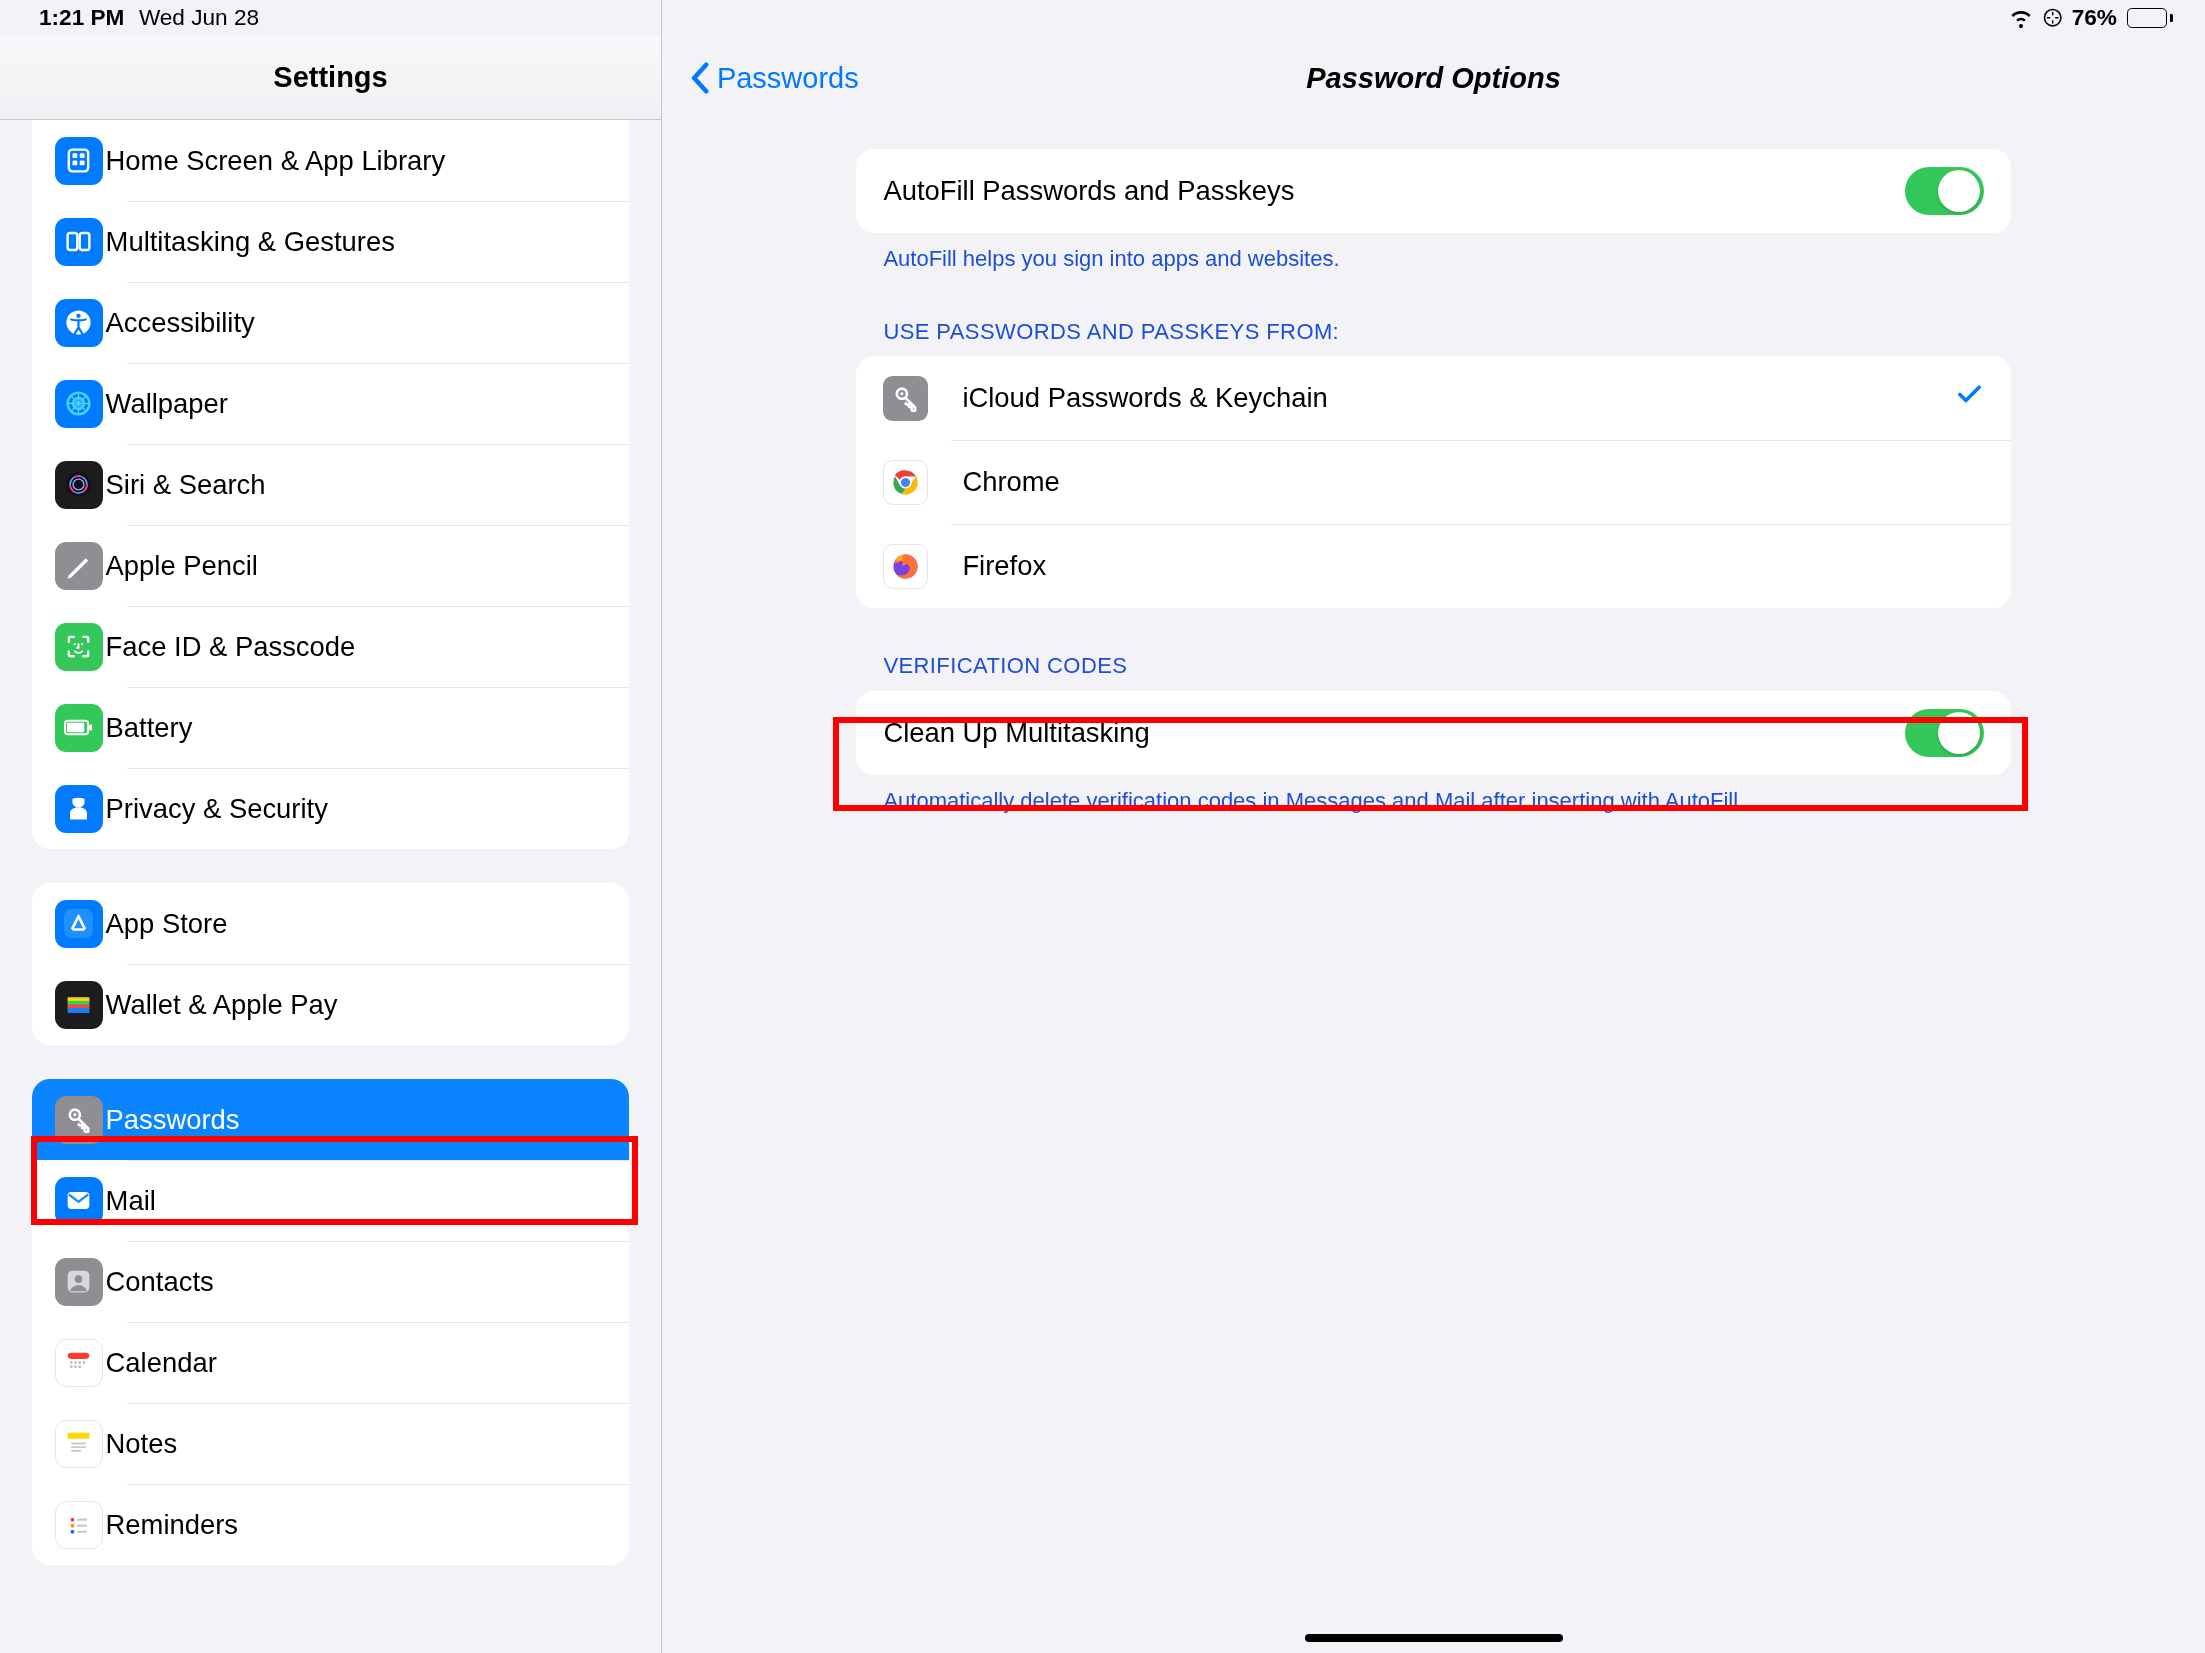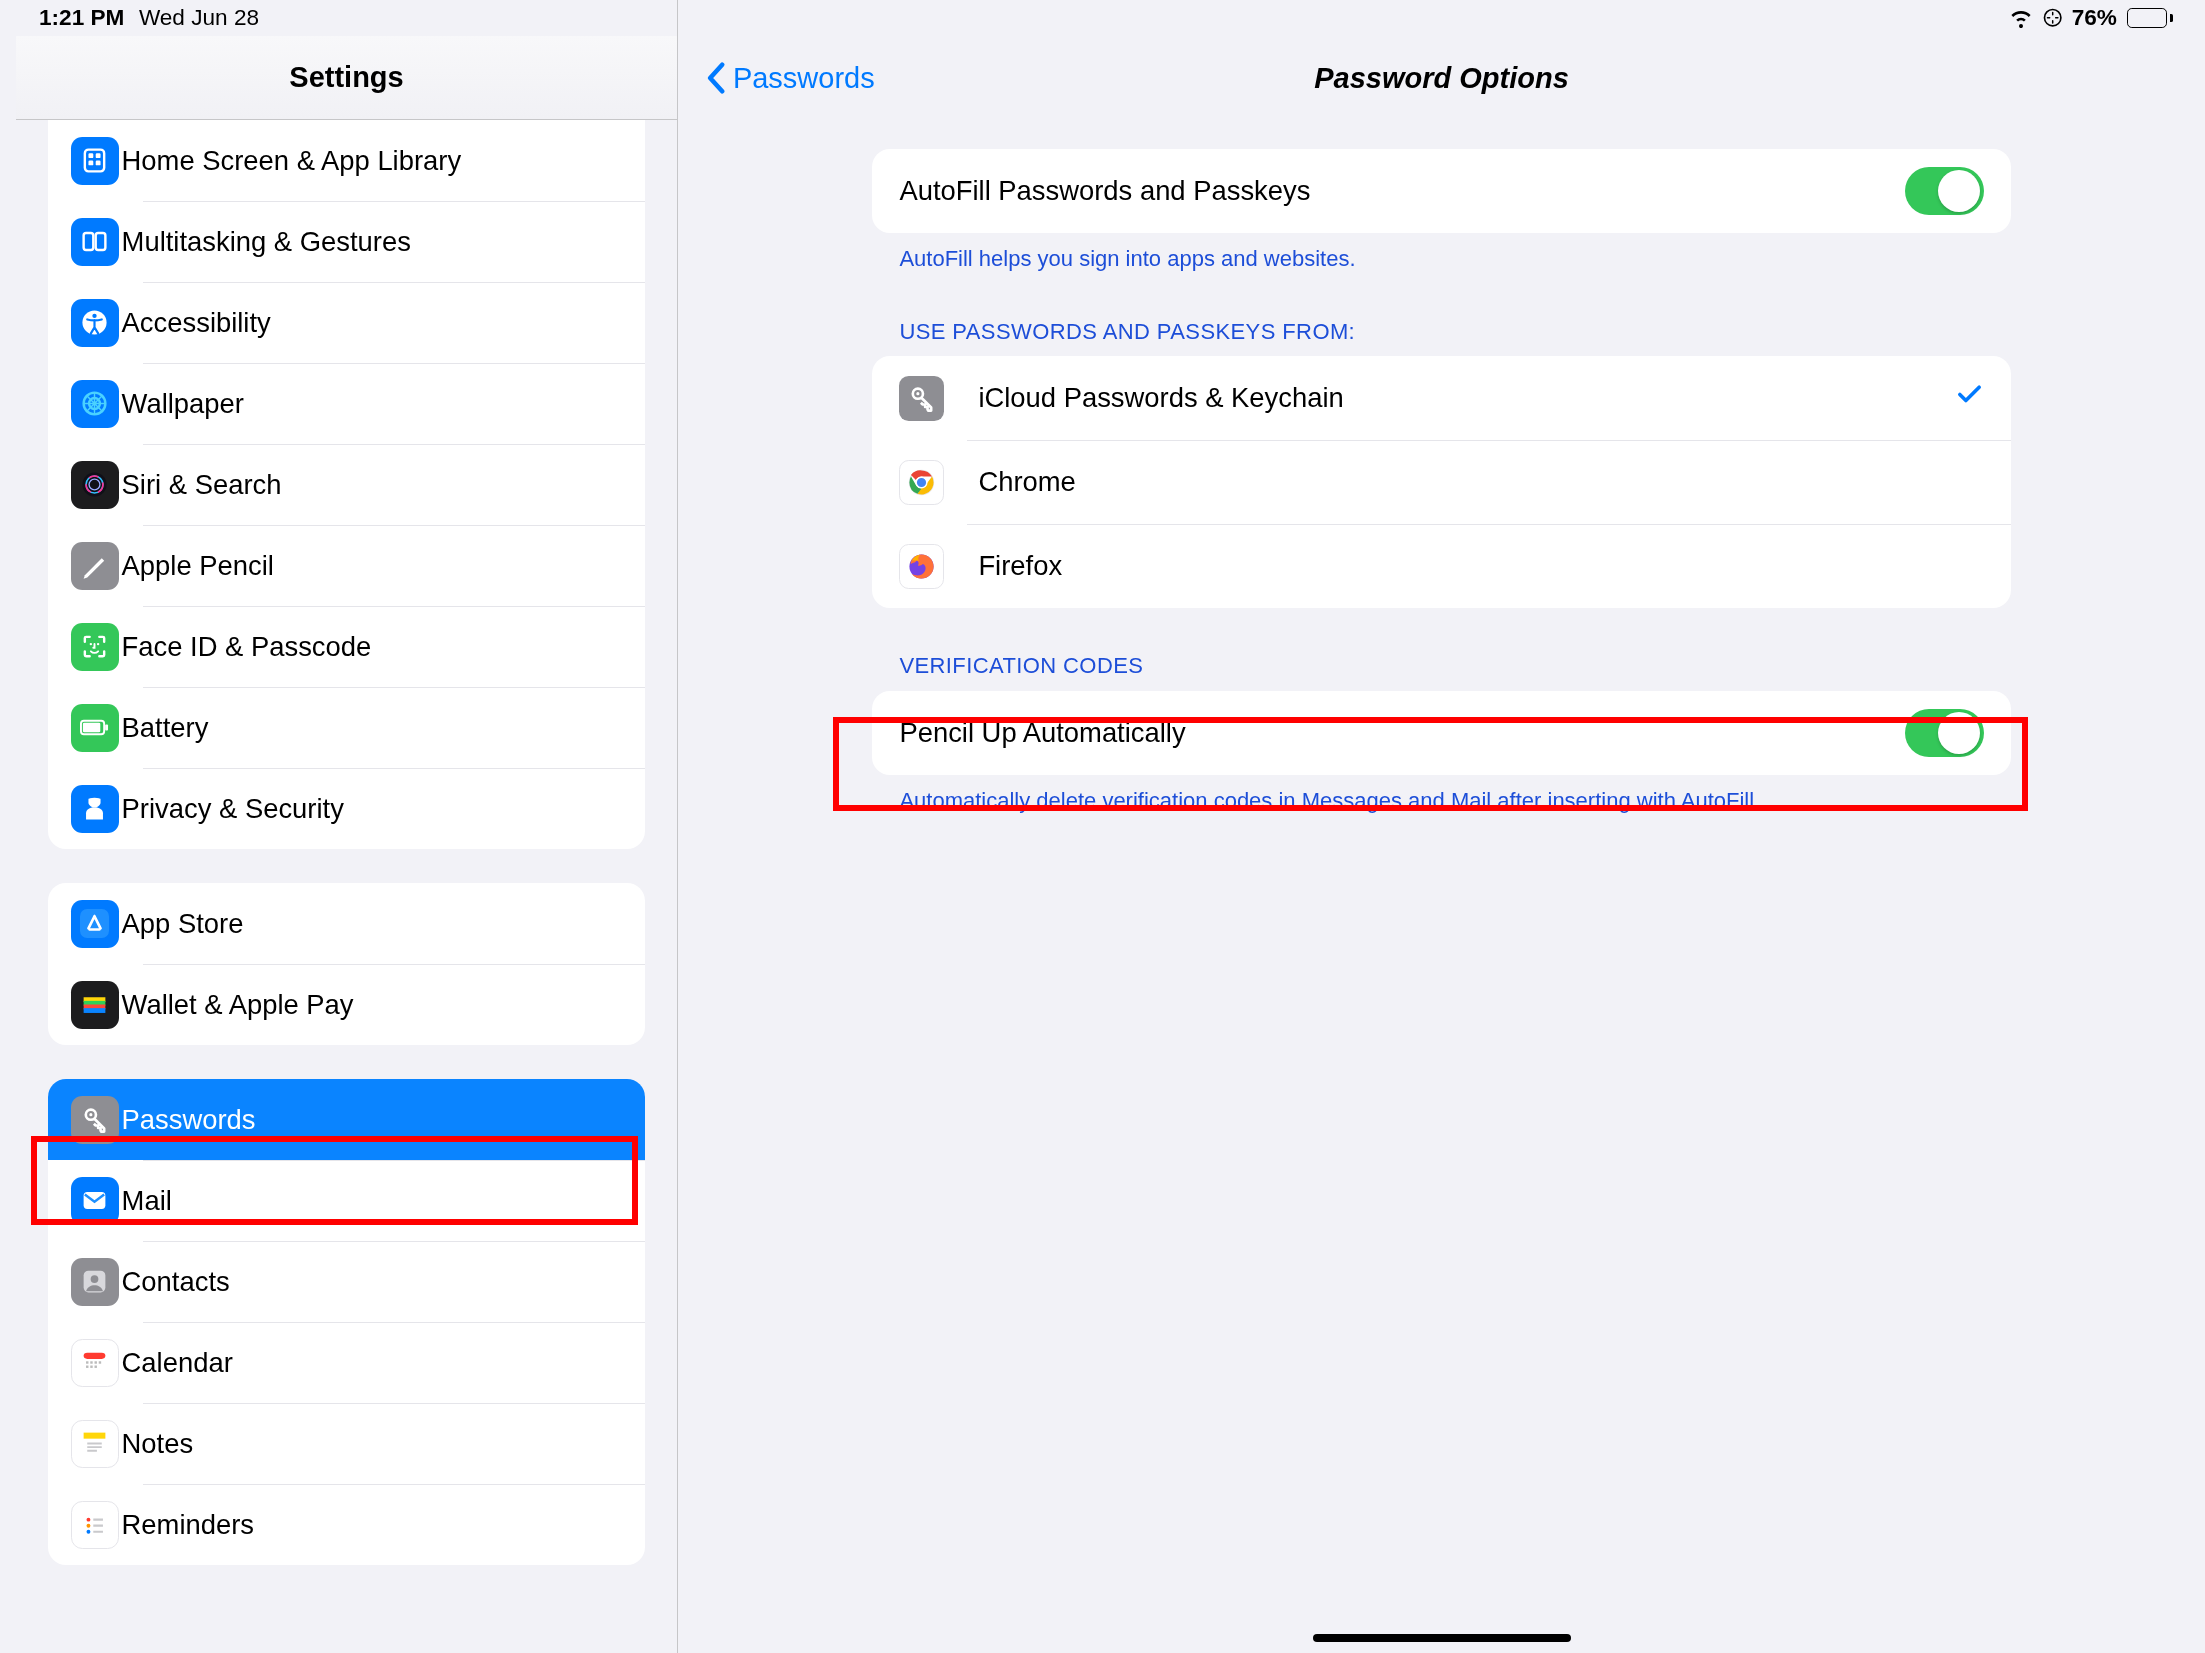--- a/index.html
+++ b/index.html
@@ -26,21 +26,21 @@
   .wifi-icon, .orient-icon { display: inline-flex; }
   .battery-wrap { display: inline-flex; align-items: center; gap: 3.2px; }
   .battery-body {
     width: 40px; height: 19.4px; border: 1.6px solid #000; border-radius: 4.8px;
     position: relative; padding: 1.6px;
   }
   .battery-fill { background: #000; height: 100%; width: 76%; border-radius: 2.4px; }
   .battery-cap { width: 3.2px; height: 8px; background: #000; border-radius: 0 1.6px 1.6px 0; }
 
   
-  .split { display: flex; width: 100%; height: 100%; padding-left: 16px; }
+  .split { display: flex; width: 100%; height: 100%; }
   .sidebar {
     width: 662px; flex: 0 0 662px;
     border-right: 0.8px solid #c6c6c8;
     background: #f2f2f7;
     padding-top: 36px;
     display: flex; flex-direction: column;
     position: relative;
   }
   .sidebar-header {
     height: 84px; display: flex; align-items: center; justify-content: center;
@@ -444,21 +444,21 @@
                 <path d="M4 7c1-2 3-4 7-5-2 2-2 4-1 5-3 0-5 0-6 0z" fill="#ffb000"></path>
               </svg>
             </span>
             <span class="dlabel">Firefox</span>
           </div>
         </div>
         <div class="spacer"></div>
         <div class="section-header">VERIFICATION CODES</div>
         <div class="card">
           <div class="drow noicon">
-            <span class="dlabel">Pencil Up Automatically</span>
+            <span class="dlabel">Clean Up Multitasking</span>
             <span class="toggle"></span>
           </div>
         </div>
         <div class="section-footer">Automatically delete verification codes in Messages and Mail after inserting with AutoFill.</div>
       </div>
     <div class="home-ind"></div>
   </div>
 </div>
 
 <div class="hbox" style="left:31px; top:1136px; width:607px; height:89px;"></div>

